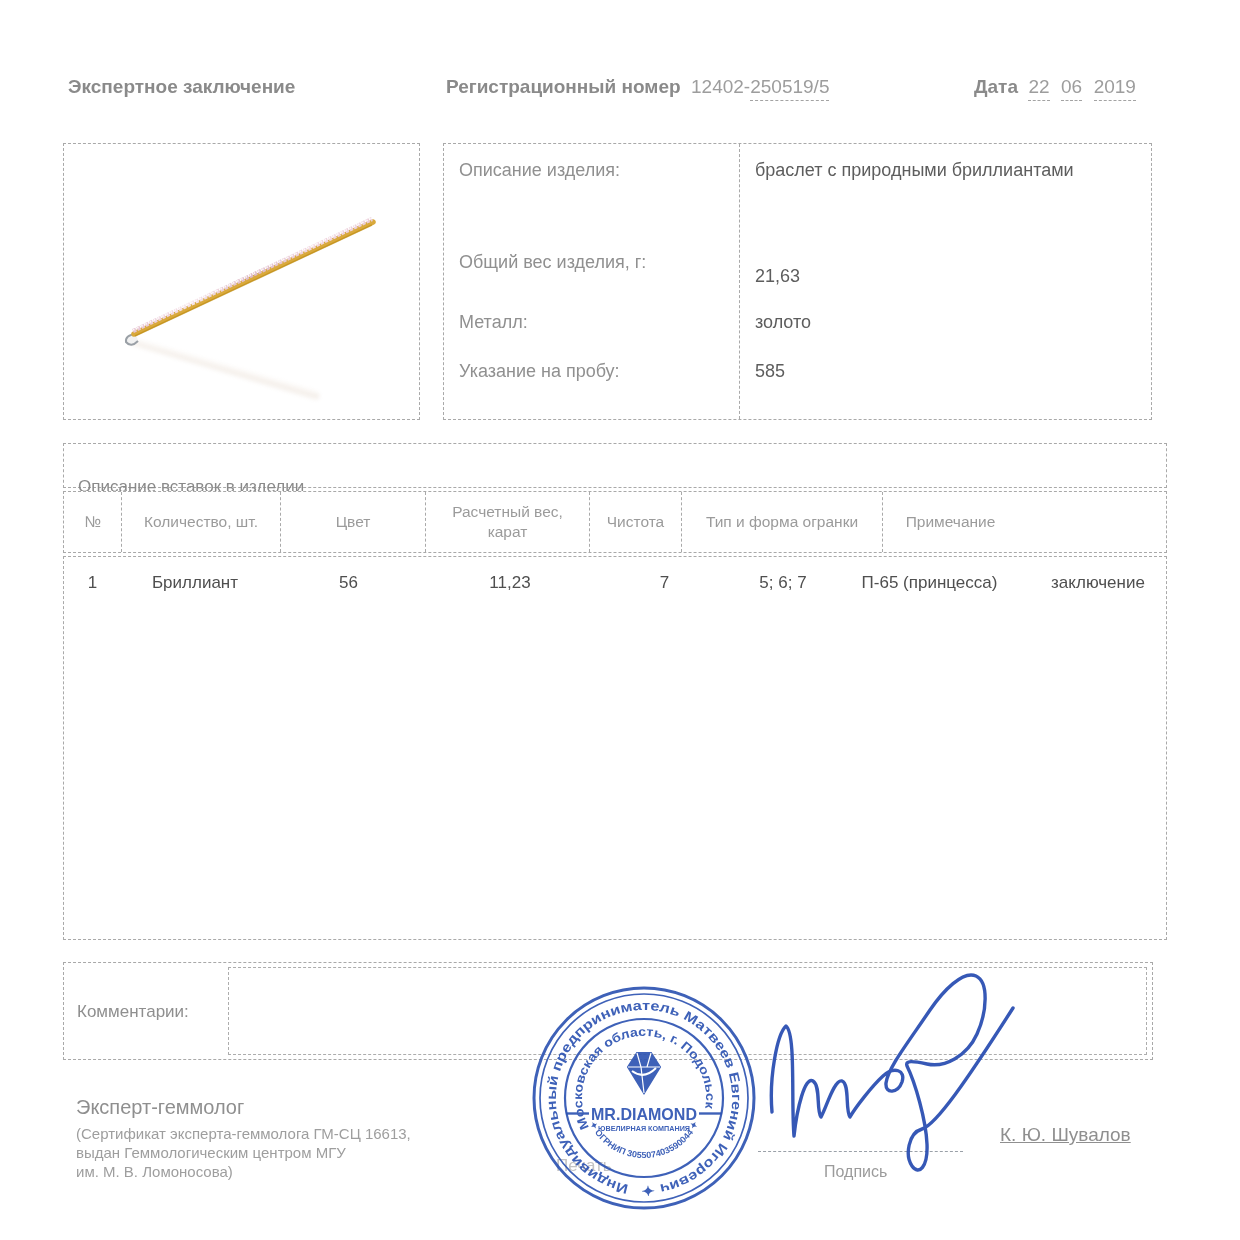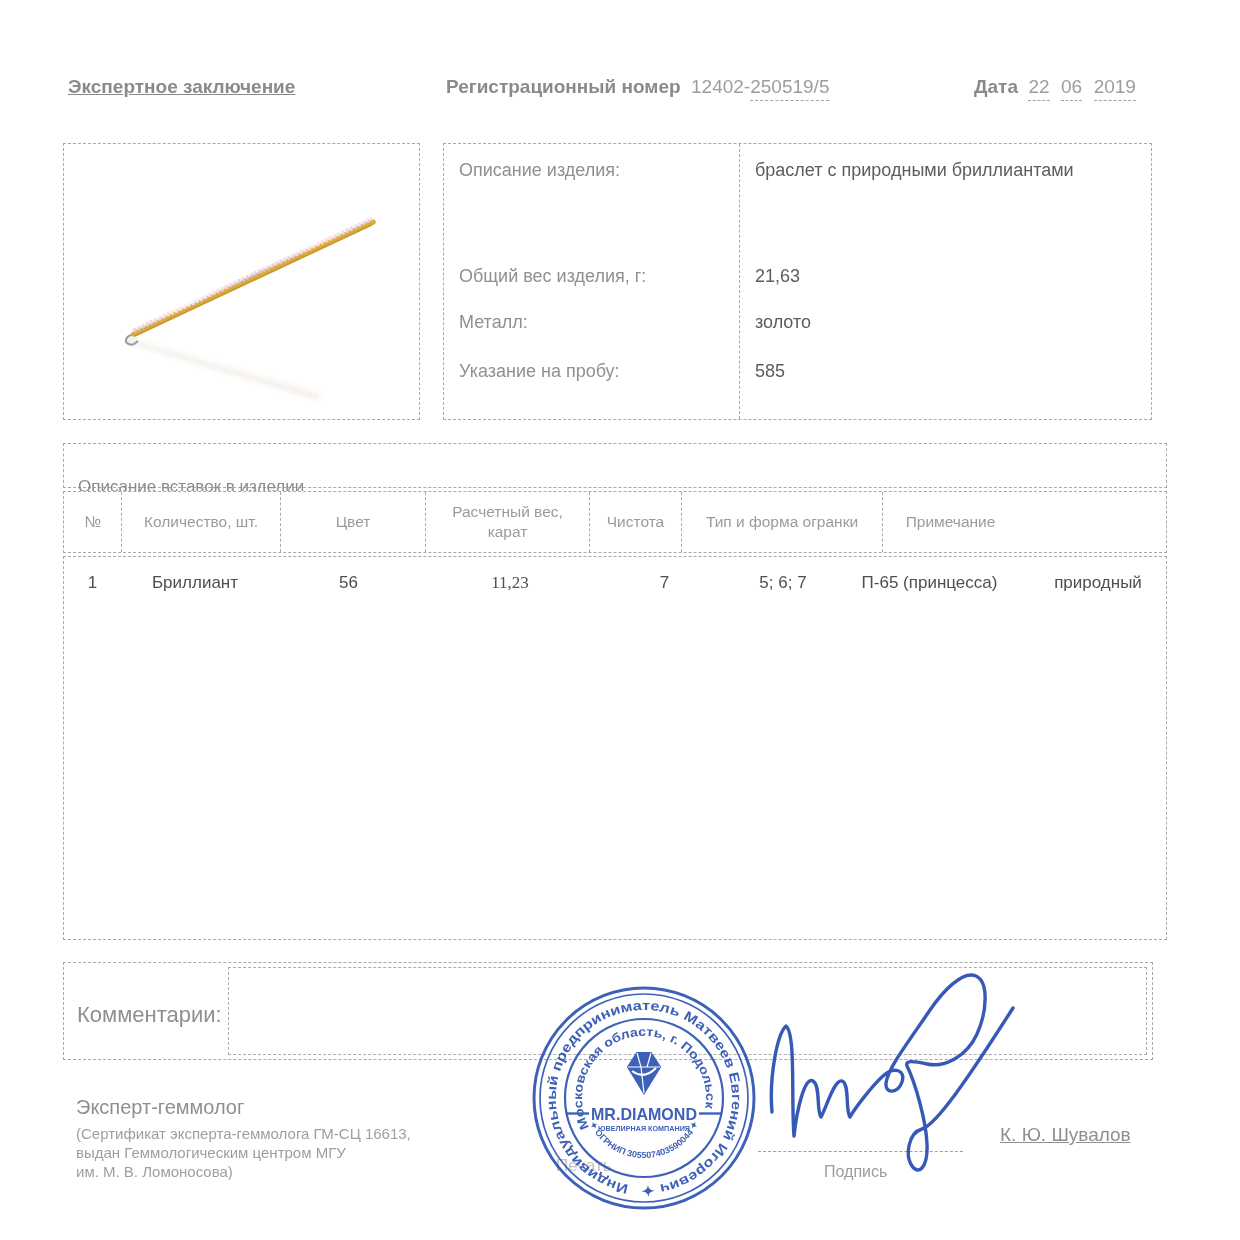--- a/index.html
+++ b/index.html
@@ -21,37 +21,37 @@
   .v-divider{position:absolute;top:0;bottom:0;border-left:1px dashed #a9a9a9;}
   
   .section-title{font-size:17px;color:#8a8a8a;margin-top:42px;}
   .th-row{display:flex;align-items:stretch;}
   .th{display:flex;align-items:center;justify-content:center;text-align:center;
       font-size:15.5px;color:#9b9b9b;line-height:1.3;box-sizing:border-box;padding:2px 6px;}
   .th + .th{border-left:1px dashed #a9a9a9;}
   .td-row{display:flex;}
   .td{text-align:center;font-size:17px;color:#4f4f4f;box-sizing:border-box;padding:0 4px;}
   
-  .comments-label{font-size:22px;color:#8f8f8f;}
+  .comments-label{font-size:17px;color:#8f8f8f;}
   
   .expert-role{font-size:20px;color:#8f8f8f;}
   .expert-cert{font-size:15px;color:#9e9e9e;line-height:19px;margin-top:5px;}
   
   .sig-line{border-top:1.5px dashed #9aa0a8;}
   .sig-caption{font-size:16px;color:#9b9b9b;}
   .sig-name{font-size:19px;color:#8f8f8f;text-decoration:underline;}
   .stamp-placeholder{font-size:17px;color:#c3c3c3;text-align:center;}
   svg text{font-family:"Liberation Sans", sans-serif;}
 </style>
 </head>
 <body>
 
 <div id="page">
 
-  <div class="abs doc-title" style="left:68px;top:76px;text-decoration:underline;">Экспертное заключение</div>
+  <div class="abs doc-title" style="left:68px;top:76px;">Экспертное заключение</div>
 
   <div class="abs" style="left:446px;top:76px;white-space:nowrap;">
     <span class="reg-label">Регистрационный номер</span>
     <span class="reg-value" style="margin-left:6px;">12402-</span><span class="reg-value dash-underline">250519/5</span>
   </div>
 
   <div class="abs" style="left:974px;top:76px;white-space:nowrap;">
     <span class="date-label" style="margin-right:6px;">Дата</span>
     <span class="date-value date-part">22</span>
     <span class="date-value date-part">06</span>
@@ -87,21 +87,21 @@
       <line x1="69" y1="186" x2="308" y2="74" stroke="#ffffff" stroke-width="1.8" stroke-dasharray="1.6 3" opacity="0.85"></line>
     </svg>
   </div>
 
   <div class="abs dashbox" style="left:443px;top:143px;width:709px;height:277px;">
     <div class="v-divider" style="left:295px;"></div>
 
     <div class="desc-row-label" style="top:16px;">Описание изделия:</div>
     <div class="desc-row-value" style="top:16px;">браслет с природными бриллиантами</div>
 
-    <div class="desc-row-label" style="top:122px;">Общий вес изделия, г:</div>
+    <div class="desc-row-label" style="top:108px;">Общий вес изделия, г:</div>
     <div class="desc-row-value" style="top:122px;">21,63</div>
 
     <div class="desc-row-label" style="top:168px;">Металл:</div>
     <div class="desc-row-value" style="top:168px;">золото</div>
 
     <div class="desc-row-label" style="top:217px;">Указание на пробу:</div>
     <div class="desc-row-value" style="top:217px;">585</div>
   </div>
 
   <div class="abs dashbox" style="left:63px;top:443px;width:1104px;height:45px;display:flex;align-items:center;padding-left:14px;">
@@ -116,25 +116,25 @@
     <div class="th" style="width:92px;">Чистота</div>
     <div class="th" style="width:201px;">Тип и форма огранки</div>
     <div class="th" style="width:136px;">Примечание</div>
   </div>
 
   <div class="abs dashbox" style="left:63px;top:556px;width:1104px;height:384px;">
     <div class="td-row" style="margin-top:16px;">
       <div class="td" style="width:57px;">1</div>
       <div class="td" style="width:148px;">Бриллиант</div>
       <div class="td" style="width:159px;">56</div>
-      <div class="td" style="width:164px;font-family:Liberation Serif, serif;">11,23</div>
+      <div class="td" style="width:164px;">11,23</div>
       <div class="td" style="width:145px;">7</div>
       <div class="td" style="width:92px;">5; 6; 7</div>
       <div class="td" style="width:201px;">П-65 (принцесса)</div>
-      <div class="td" style="width:136px;">природный</div>
+      <div class="td" style="width:136px;">заключение</div>
     </div>
   </div>
 
   <div class="abs dashbox" style="left:63px;top:962px;width:1090px;height:98px;">
     <div class="abs comments-label" style="left:13px;top:39px;">Комментарии:</div>
     <div class="abs dashbox" style="left:164px;top:4px;width:919px;height:88px;border-color:#adadad;">
       <span></span>
     </div>
   </div>
 

